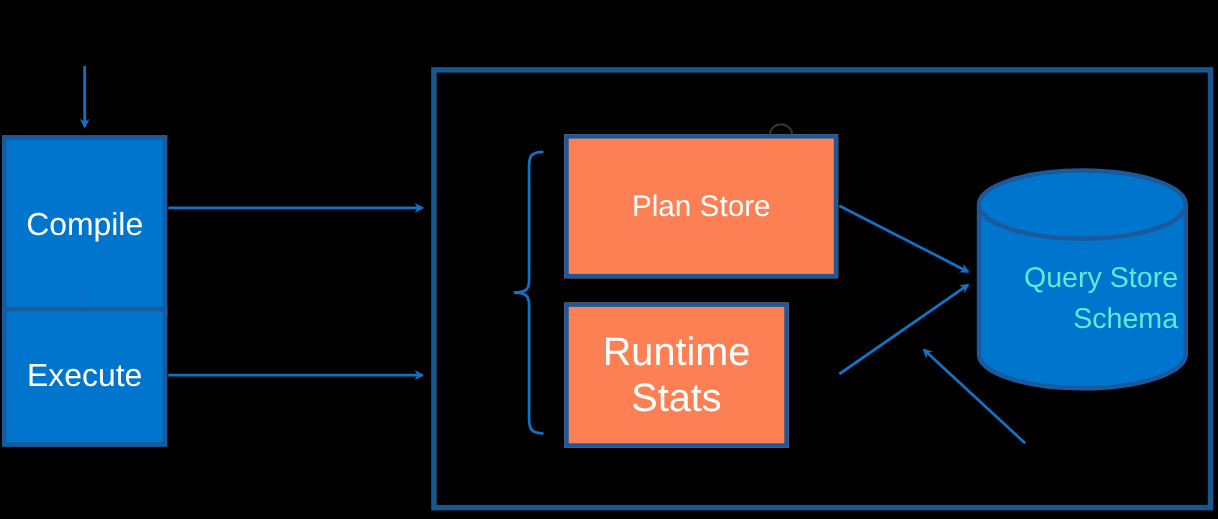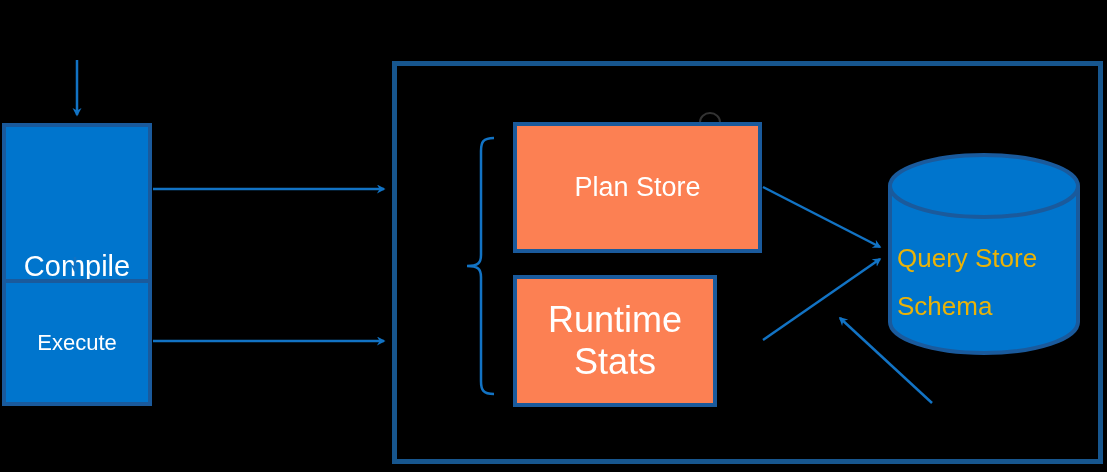--- a/index.html
+++ b/index.html
@@ -25,22 +25,22 @@
     text-align: center;
   }
   .node-blue {
     background: #0075CD;
     border: 4px solid #1A5A9C;
   }
   .node-orange {
     background: #FC8053;
     border: 4px solid #1A5A9C;
   }
-  .compile   { left: 2px;   top: 123px; width: 150px; height: 164px; font-size: 29px; align-items: flex-end; }
-  .execute   { left: 2px;   top: 279px; width: 150px; height: 127px; font-size: 22px; }
+  .compile   { left: 2px;   top: 123px; width: 150px; height: 164px; font-size: 29px; }
+  .execute   { left: 2px;   top: 279px; width: 150px; height: 127px; font-size: 29px; }
   .planstore { left: 513px; top: 122px; width: 249px; height: 131px; font-size: 27px; align-items: center; }
   .runtime   { left: 513px; top: 275px; width: 204px; height: 132px; font-size: 36px; }
   .bigbox {
     position: absolute;
     left: 392px;
     top: 61px;
     width: 711px;
     height: 403px;
     box-sizing: border-box;
     border: 5px solid #17568E;
@@ -52,24 +52,24 @@
     top: 0;
     width: 1107px;
     height: 472px;
     pointer-events: none;
   }
   .cyl-label {
     position: absolute;
     left: 897px;
     top: 234px;
     width: 174px;
-    color: #eab308;
+    color: #5eead4;
     font-size: 26px;
-    line-height: 48px;
-    text-align: left;
+    line-height: 37px;
+    text-align: right;
     z-index: 5;
   }
 </style>
 </head>
 <body>
 
 <div class="canvas">
 
   <div class="bigbox"></div>
 

